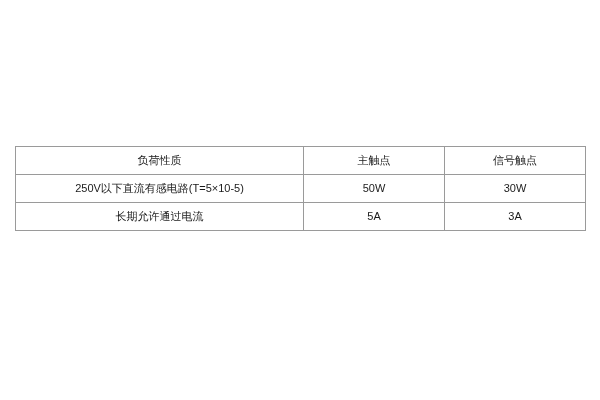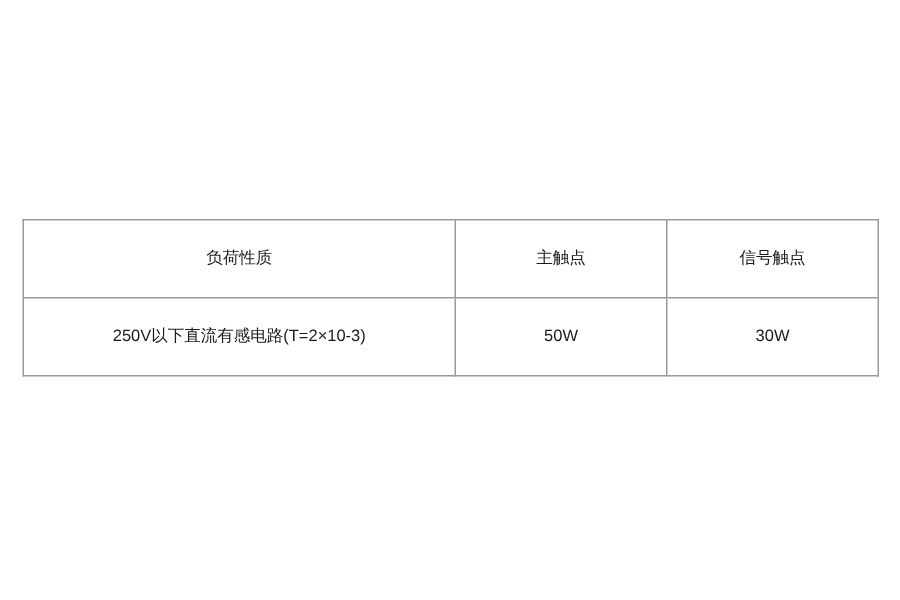--- a/index.html
+++ b/index.html
@@ -31,21 +31,21 @@
     table-layout: fixed;
   }
   table.spec td, table.spec th {
     border: 1px solid #9a9a9a;
     font-weight: normal;
     font-size: 11px;
     color: #1a1a1a;
     text-align: center;
     vertical-align: middle;
     height: 27px;
-    padding: 12px 2px;
+    padding: 0 2px;
     line-height: 1.2;
     background: #ffffff;
   }
   table.spec col.c1 { width: 288px; }
   table.spec col.c2 { width: 141px; }
   table.spec col.c3 { width: 141px; }
 </style>
 </head>
 <body>
 
@@ -59,20 +59,25 @@
       </colgroup>
       <thead>
         <tr>
           <th>负荷性质</th>
           <th>主触点</th>
           <th>信号触点</th>
         </tr>
       </thead>
       <tbody>
         <tr>
-          <td>250V以下直流有感电路(T=2×10-3)</td>
+          <td>250V以下直流有感电路(T=5×10-5)</td>
           <td>50W</td>
           <td>30W</td>
+        </tr>
+        <tr>
+          <td>长期允许通过电流</td>
+          <td>5A</td>
+          <td>3A</td>
         </tr>
       </tbody>
     </table>
   </div>
 </div>
 
 </body></html>

